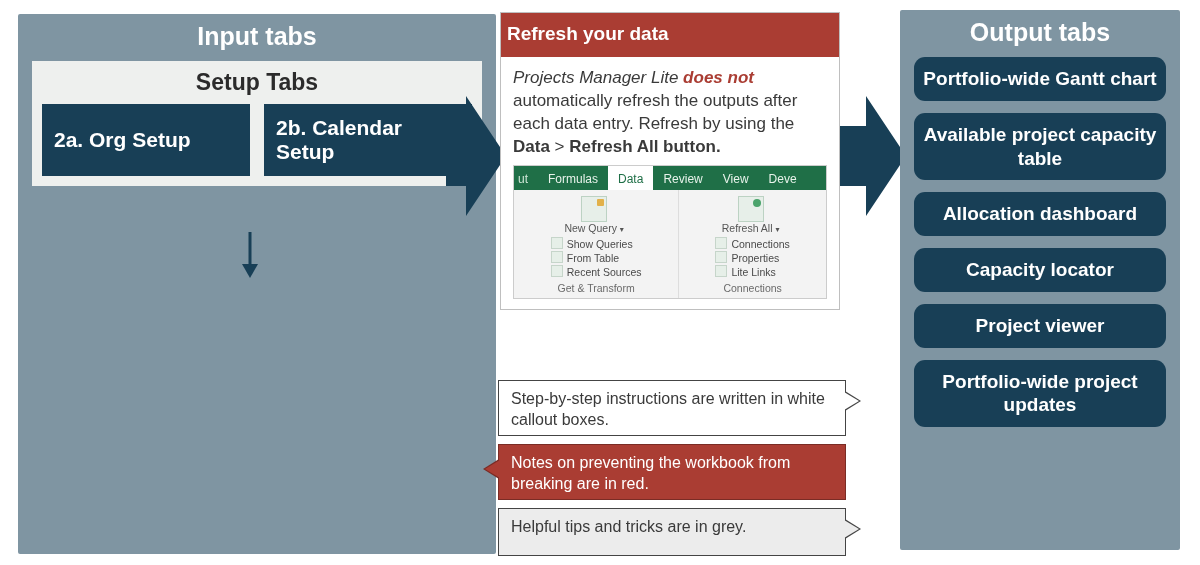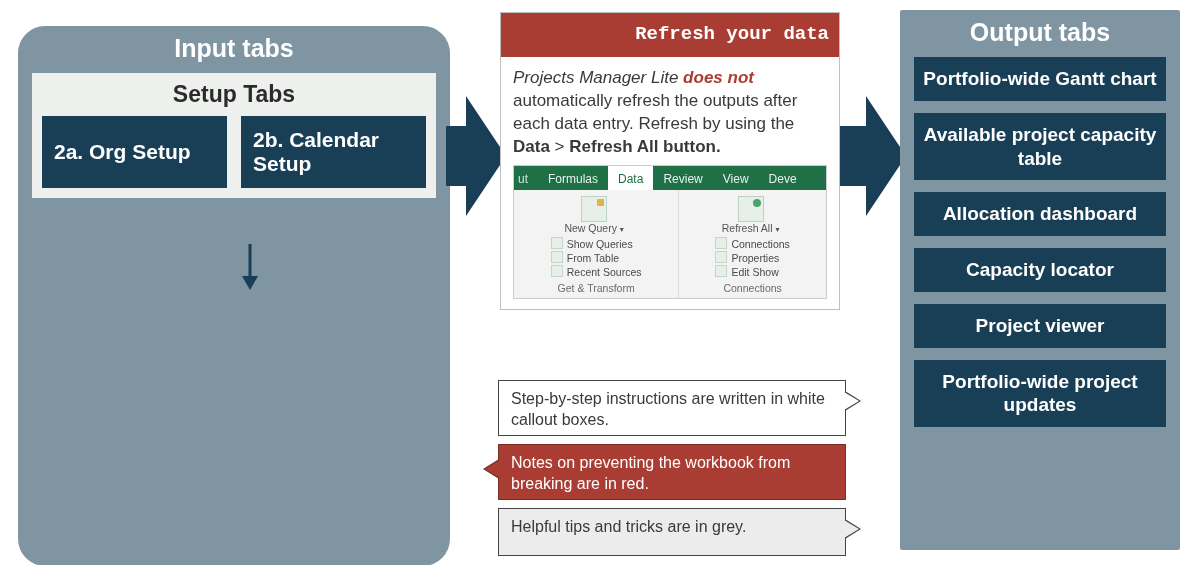--- a/index.html
+++ b/index.html
@@ -9,21 +9,21 @@
     height: 565px;
     background: #fff;
     position: relative;
     overflow: hidden;
   }
   .panel {
     position: absolute;
     background: #7f95a2;
     border-radius: 2px;
   }
-  .panel-input { left: 18px; top: 26px; width: 432px; height: 540px; border-radius: 27px; }
+  .panel-input { left: 18px; top: 14px; width: 478px; height: 540px; }
   .panel-output { left: 900px; top: 10px; width: 280px; height: 540px; }
   .panel-title {
     color: #fff;
     font-size: 25px;
     font-weight: bold;
     text-align: center;
     padding: 8px 0 10px 0;
   }
   .subpanel {
     background: #eef0ee;
@@ -61,23 +61,22 @@
     left: 500px; top: 12px;
     width: 340px;
     background: #fff;
     border: 1px solid #bfbfbf;
   }
   .refresh-header {
     background: #aa3d33;
     color: #fff;
     font-weight: bold;
     font-size: 19px;
-    text-align: right;
-    padding: 10px 10px 12px 6px;
-    font-family: Liberation Mono, monospace;
+    text-align: left;
+    padding: 10px 16px 12px 6px;
   }
   .refresh-body {
     padding: 10px 12px 10px 12px;
     font-size: 17px;
     color: #3a3a3a;
     line-height: 1.35;
   }
   .refresh-body .line1 { font-style: italic; }
   .refresh-body .doesnot { color: #aa3d33; font-weight: bold; font-style: italic; }
   .refresh-body b { font-weight: bold; font-style: normal; }
@@ -214,20 +213,21 @@
 
   .out-list { padding: 0 14px; display:flex; flex-direction:column; gap:12px; }
   .out-item {
     background: #183f56;
     color: #fff;
     font-weight: bold;
     font-size: 19px;
     text-align: center;
     padding: 10px 8px;
     line-height:1.25;
+    border-radius:11px;
   }
 
   .big-arrow {
     position: absolute;
     fill: #183f56;
   }
   .big-arrow.left-cut { left: 446px; top: 96px; }
   .big-arrow.full { left: 832px; top: 96px; }
 
 </style>
@@ -295,21 +295,21 @@
         </div>
         <div class="ribbon-group">
           <div>
             <div class="ribbon-big">
               <div class="ribbon-icon refresh"></div>
               <div style="font-size:10.5px; line-height:11px;"><span>Refresh All</span> <span style="font-size:8px;">▾</span></div>
             </div>
             <div class="mini-list">
               <div class="mini-item"><span>Connections</span></div>
               <div class="mini-item"><span>Properties</span></div>
-              <div class="mini-item"><span>Edit Show</span></div>
+              <div class="mini-item"><span>Lite Links</span></div>
             </div>
           </div>
           <div class="ribbon-group-label">Connections</div>
         </div>
       </div>
     </div>
   </div>
 </div>
 
 <div class="callout white">

